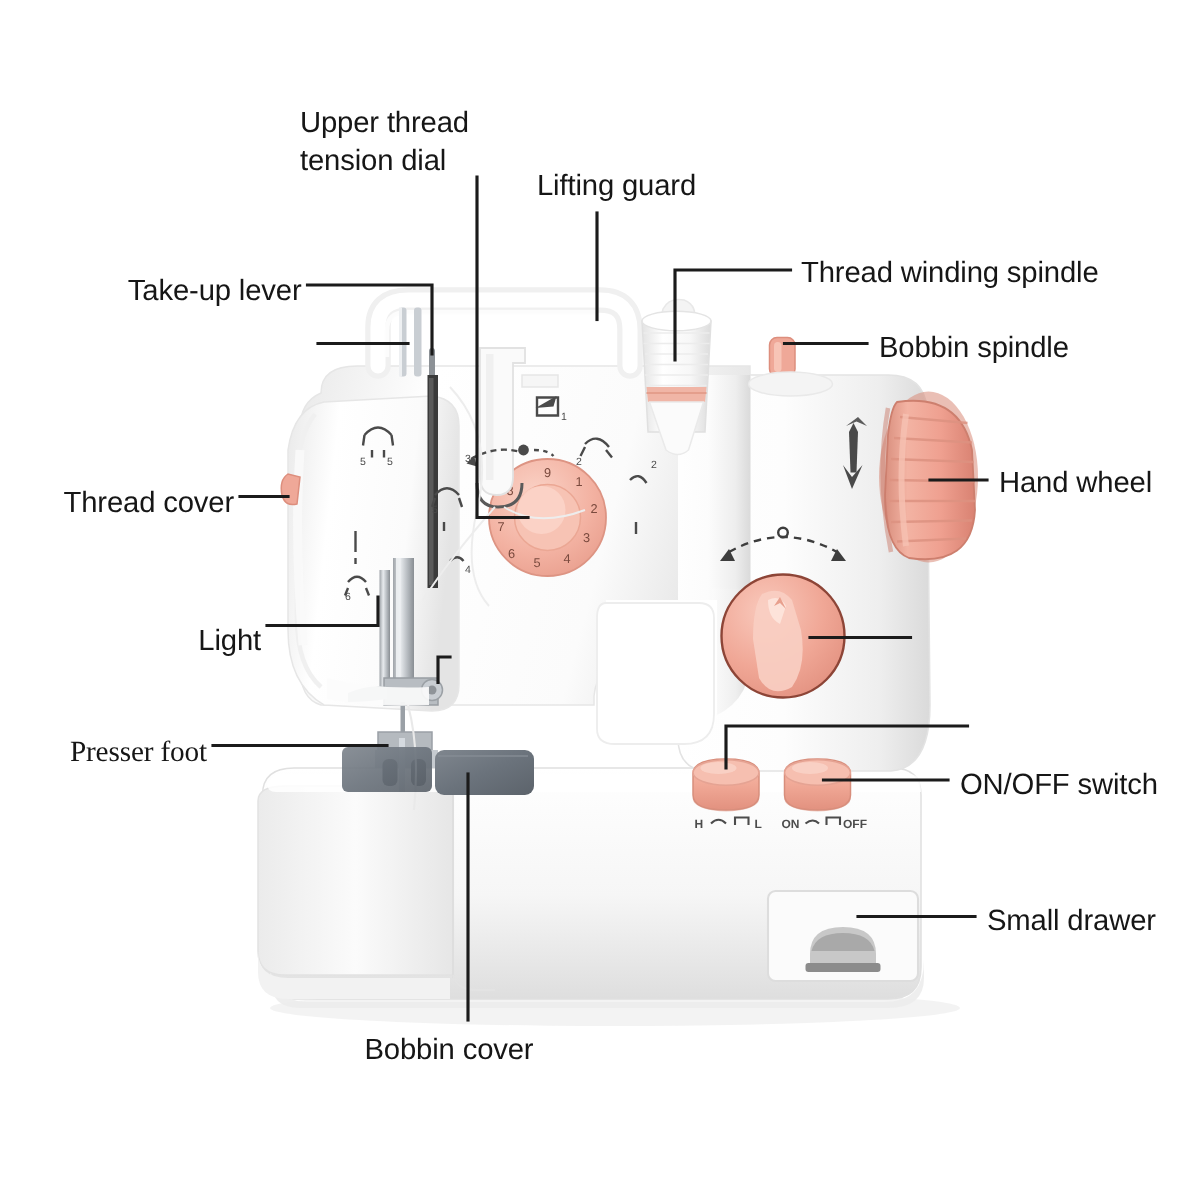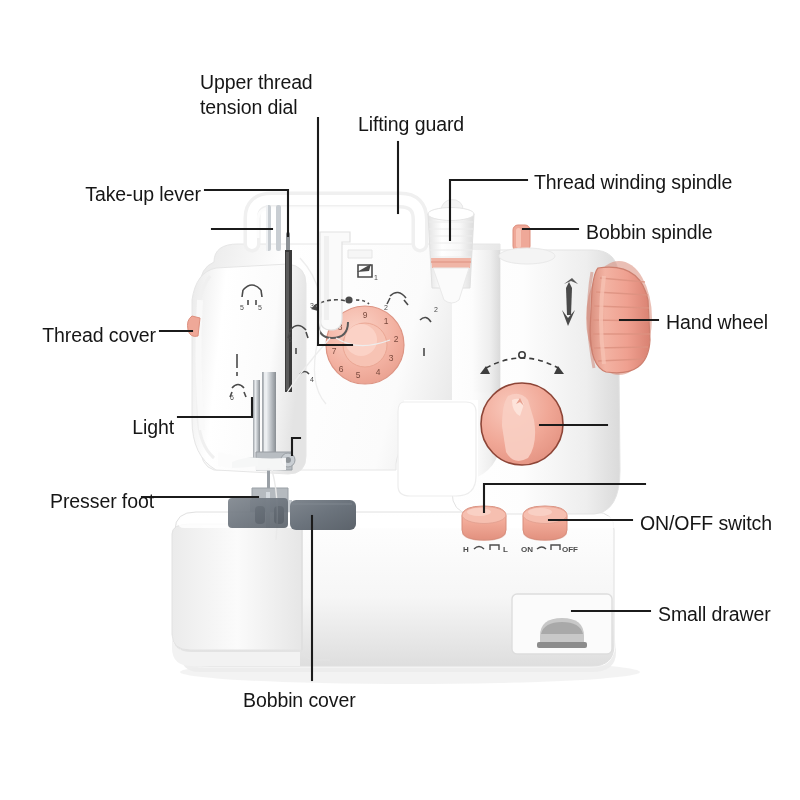--- a/index.html
+++ b/index.html
@@ -388,21 +388,21 @@
   <div class="callout-label lbl-center" style="left:358px; top:112px;">Lifting guard</div>
 
   <div class="callout-label lbl-left" style="left:0px; top:182px; width:201px;">Take-up lever</div>
 
 
   <div class="callout-label lbl-left" style="left:0px; top:323px; width:156px;">Thread cover</div>
 
   <div class="callout-label lbl-left" style="left:0px; top:415px; width:174px;">Light</div>
 
 
-  <div class="callout-label lbl-left" style="left:16px; top:489px; width:138px;">Presser foot</div>
+  <div class="callout-label lbl-left" style="left:0px; top:489px; width:138px;font-family:Liberation Serif, serif;">Presser foot</div>
 
   <div class="callout-label lbl-center" style="left:243px; top:688px;">Bobbin cover</div>
 
   <div class="callout-label lbl-right" style="left:534px; top:170px;">Thread winding spindle</div>
 
   <div class="callout-label lbl-right" style="left:586px; top:220px;">Bobbin spindle</div>
 
   <div class="callout-label lbl-right" style="left:666px; top:310px;">Hand wheel</div>
 
 

